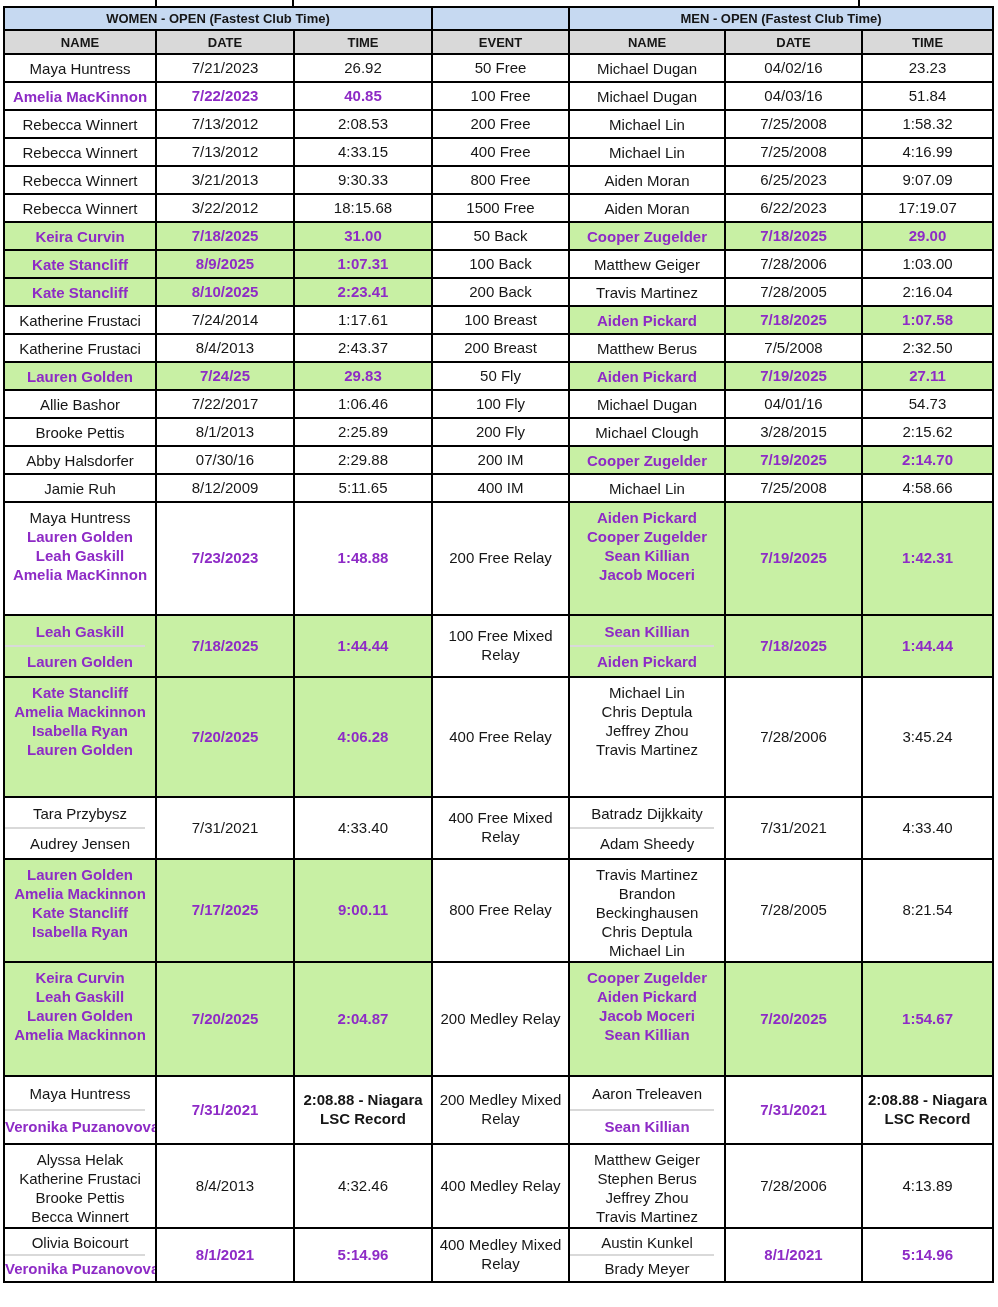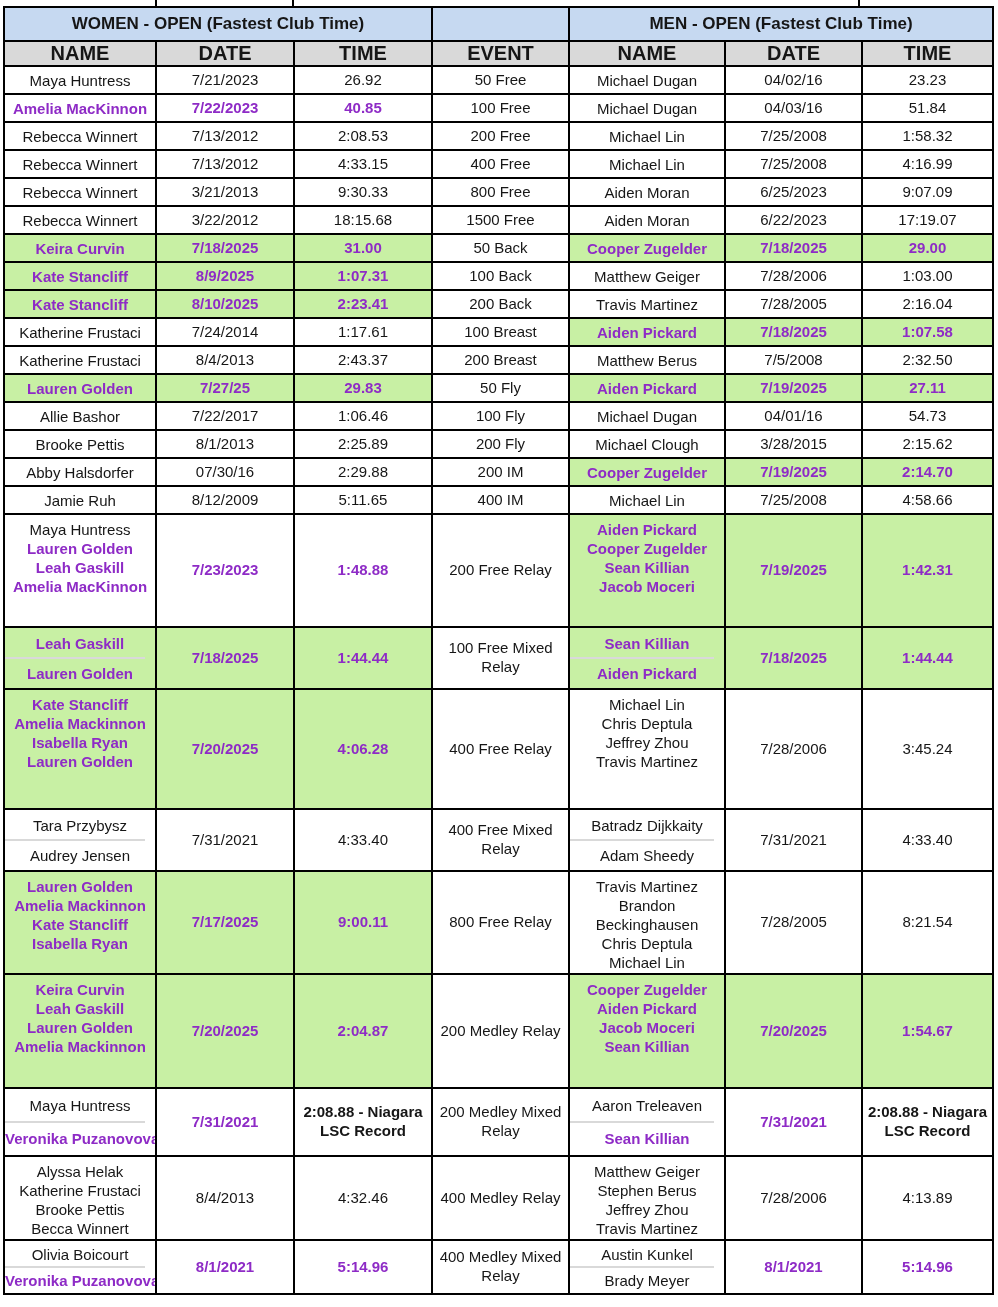--- a/index.html
+++ b/index.html
@@ -11,22 +11,22 @@
   body{
     width:998px;height:1307px;background:#fff;position:relative;
     font-family:"Liberation Sans",sans-serif;color:var(--ink);
   }
   .top-sliver{position:relative;height:6px;margin-left:3px;width:989px;background:#fff;}
   .tick{position:absolute;top:0;width:2px;height:6px;background:var(--grid);}
   table.records{
     border-collapse:collapse;table-layout:fixed;width:989px;margin-left:3px;
   }
   th,td{border:2px solid var(--grid);overflow:hidden;}
-  .title-row th{height:34px;background:var(--blue);font-weight:bold;font-size:17px;text-align:center;padding:0 2px;}
-  .cols-row th{height:24px;background:var(--gray);font-weight:bold;font-size:20px;text-align:center;padding:0 2px;}
+  .title-row th{height:23px;background:var(--blue);font-weight:bold;font-size:13px;text-align:center;padding:0 2px;}
+  .cols-row th{height:24px;background:var(--gray);font-weight:bold;font-size:13px;text-align:center;padding:0 2px;}
   td{font-size:15px;text-align:center;vertical-align:middle;padding:1px 2px;line-height:1.25;}
   td.green{background:var(--green);}
   .purple{color:var(--purple);font-weight:bold;}
   .bb{font-weight:bold;margin-top:48px;}
   .name-line{line-height:19px;}
   td.vtop{vertical-align:top;padding-top:5px;}
   td.divided{padding:0;}
   .split{display:flex;flex-direction:column;width:100%;}
   .split-half{flex:1;display:flex;align-items:center;justify-content:center;min-height:0;}
   .clip{white-space:nowrap;overflow:hidden;width:100%;text-align:center;}
@@ -215,21 +215,21 @@
         <td>
           <div class="name-line">Matthew Berus</div>
         </td>
         <td>7/5/2008</td>
         <td>2:32.50</td>
       </tr>
       <tr class="row row-13">
         <td class="green">
           <div class="name-line purple">Lauren Golden</div>
         </td>
-        <td class="green purple">7/27/25</td>
+        <td class="green purple">7/24/25</td>
         <td class="green purple">29.83</td>
         <td>50 Fly</td>
         <td class="green">
           <div class="name-line purple">Aiden Pickard</div>
         </td>
         <td class="green purple">7/19/2025</td>
         <td class="green purple">27.11</td>
       </tr>
       <tr class="row row-14">
         <td>

